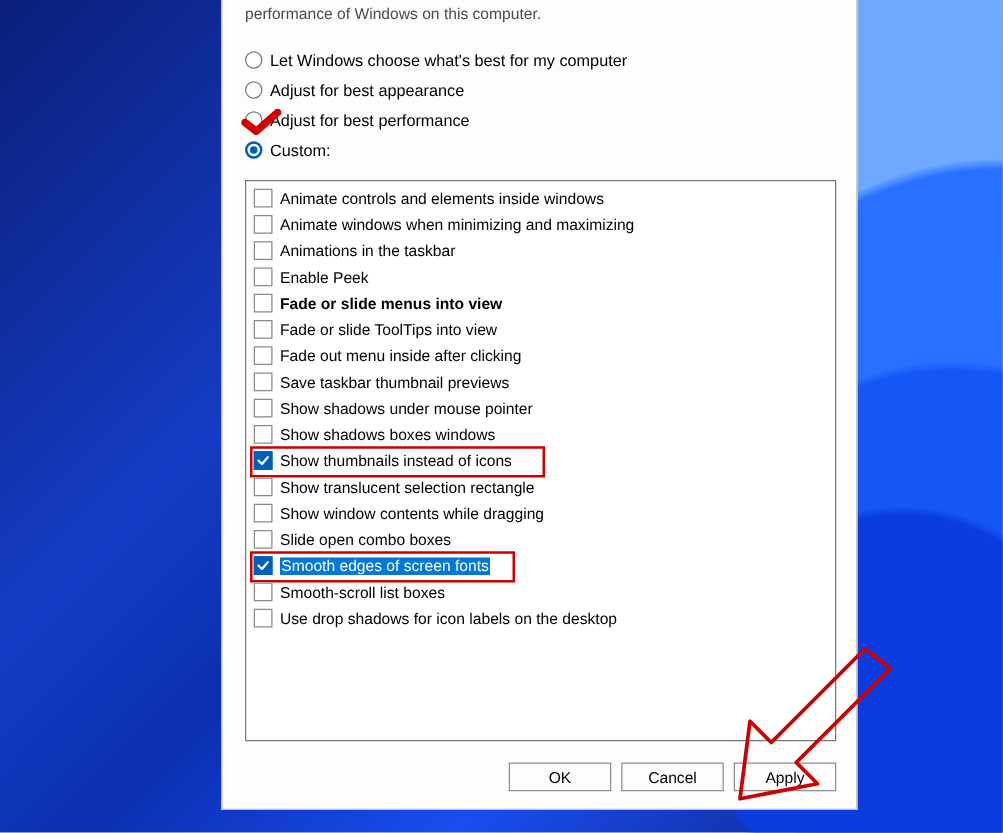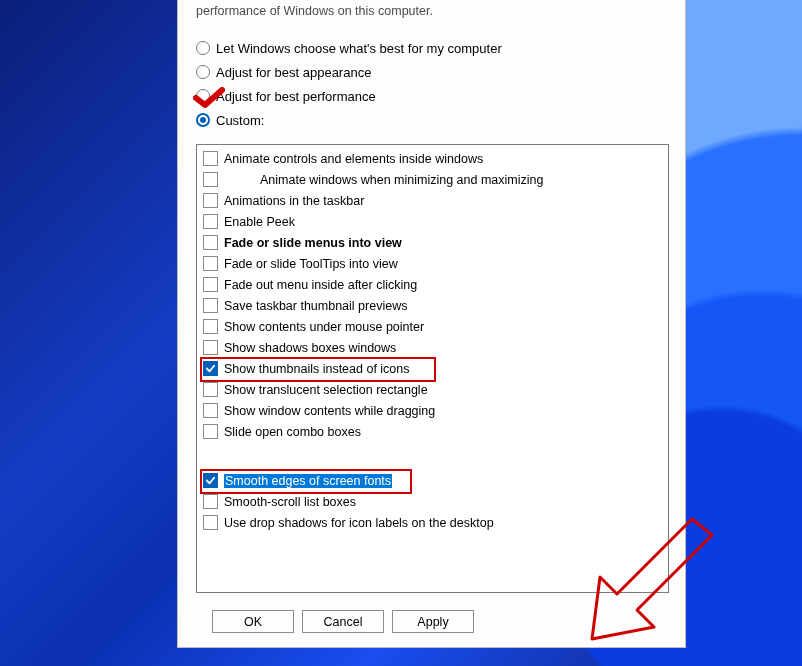--- a/index.html
+++ b/index.html
@@ -22,21 +22,21 @@
   .radio.sel .dot{width:6px;height:6px;border-radius:50%;background:#005fb8;}
   .listbox{position:absolute;left:0;right:0;top:144px;bottom:54px;border:1px solid #7a7a7a;background:#fff;padding:3px 2px;box-sizing:border-box;}
   .item{display:flex;align-items:center;height:21px;padding-left:4px;}
   .cb{width:15px;height:15px;border:1px solid #8a8a8a;background:#fff;box-sizing:border-box;margin-right:6px;display:flex;align-items:center;justify-content:center;flex:none;}
   .cb.checked{background:#005fb8;border-color:#005fb8;}
   .cb.checked svg{display:block;}
   .cb svg{display:none;width:11px;height:11px;}
   .item .lbl{font-size:12.5px;white-space:nowrap;}
   .item.hl .lbl{background:#0078d7;color:#fff;padding:0 1px;}
   .redbox{position:absolute;border:2px solid #cc0000;pointer-events:none;}
-  .btnrow{position:absolute;left:16px;right:0;bottom:14px;display:flex;justify-content:flex-start;gap:8px;padding-right:0;}
+  .btnrow{position:absolute;left:16px;right:0;bottom:14px;display:flex;justify-content:flex-end;gap:8px;padding-right:0;}
   .btn{width:82px;height:23px;border:1px solid #8d8d8d;background:#fdfdfd;font-size:12.5px;display:flex;align-items:center;justify-content:center;cursor:default;box-sizing:border-box;}
   
   .redcheck{position:absolute;left:193px;top:87px;width:32px;height:22px;pointer-events:none;}
   
   .arrowAnn{position:absolute;left:572px;top:514px;width:160px;height:130px;pointer-events:none;}
 </style>
 </head>
 <body>
 
 <div class="bg"></div>
@@ -64,21 +64,21 @@
           </span>
           <span>Custom:</span>
         </div>
       </div>
 
     <div class="listbox" id="listbox">
         <div class="item" style="position: relative;">
           <span class="cb"></span>
           <span class="lbl">Animate controls and elements inside windows</span>
         </div>
-        <div class="item" style="position: relative; gap: 36px;">
+        <div class="item" style="position: relative;">
           <span class="cb"></span>
           <span class="lbl">Animate windows when minimizing and maximizing</span>
         </div>
         <div class="item" style="position: relative;">
           <span class="cb"></span>
           <span class="lbl">Animations in the taskbar</span>
         </div>
         <div class="item" style="position: relative; align-items: center;">
           <span class="cb"></span>
           <span class="lbl">Enable Peek</span>
@@ -94,21 +94,21 @@
         <div class="item" style="position: relative;">
           <span class="cb"></span>
           <span class="lbl">Fade out menu inside after clicking</span>
         </div>
         <div class="item" style="position: relative;">
           <span class="cb"></span>
           <span class="lbl">Save taskbar thumbnail previews</span>
         </div>
         <div class="item" style="position: relative;">
           <span class="cb"></span>
-          <span class="lbl">Show contents under mouse pointer</span>
+          <span class="lbl">Show shadows under mouse pointer</span>
         </div>
         <div class="item" style="position: relative;">
           <span class="cb"></span>
           <span class="lbl">Show shadows boxes windows</span>
         </div>
         <div class="item" style="position: relative;">
           <span class="cb checked">
             <svg viewBox="0 0 12 12">
               <path d="M2 6 L5 9 L10 3" stroke="#fff" stroke-width="2" fill="none" stroke-linecap="round" stroke-linejoin="round"></path>
             </svg>
@@ -121,21 +121,21 @@
           <span class="lbl">Show translucent selection rectangle</span>
         </div>
         <div class="item" style="position: relative;">
           <span class="cb"></span>
           <span class="lbl">Show window contents while dragging</span>
         </div>
         <div class="item" style="position: relative;">
           <span class="cb"></span>
           <span class="lbl">Slide open combo boxes</span>
         </div>
-        <div class="item hl" style="position: relative; margin-top: 28px;">
+        <div class="item hl" style="position: relative;">
           <span class="cb checked">
             <svg viewBox="0 0 12 12">
               <path d="M2 6 L5 9 L10 3" stroke="#fff" stroke-width="2" fill="none" stroke-linecap="round" stroke-linejoin="round"></path>
             </svg>
           </span>
           <span class="lbl">Smooth edges of screen fonts</span>
           <div class="redbox" style="left: 1px; top: -1px; height: 21px; width: 207.6px;"></div>
         </div>
         <div class="item" style="position: relative;">
           <span class="cb"></span>

